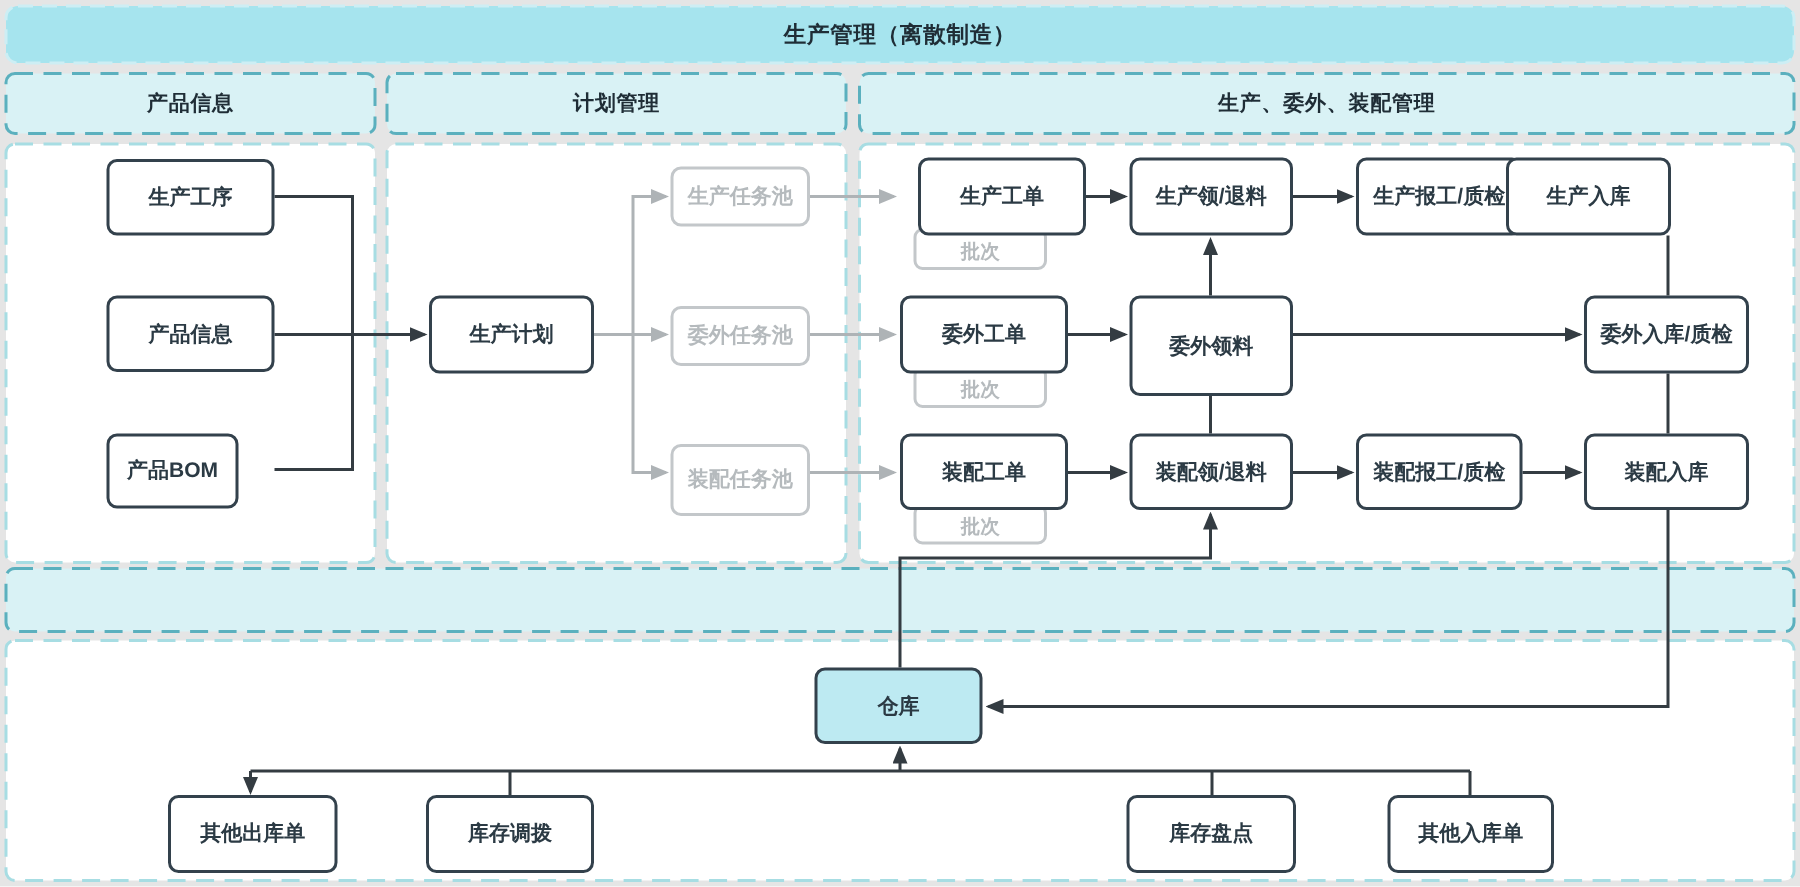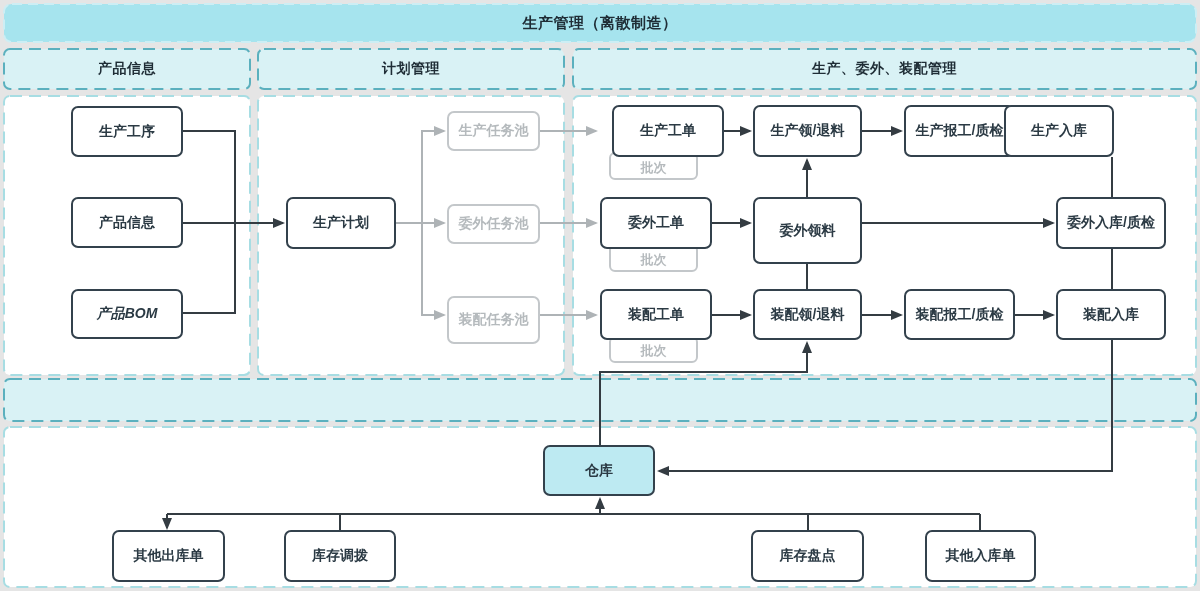--- a/index.html
+++ b/index.html
@@ -105,21 +105,21 @@
   <div class="sec-label hdr-product">产品信息</div>
   <div class="sec-label hdr-plan">计划管理</div>
   <div class="sec-label hdr-production">生产、委外、装配管理</div>
 
   <div id="nodes-layer">
       <div class="node batch" style="left: 609px; top: 152px; width: 89px; height: 28px;">批次</div>
       <div class="node batch" style="left: 609px; top: 244px; width: 89px; height: 28px;">批次</div>
       <div class="node batch" style="left: 609px; top: 336px; width: 89px; height: 27px;">批次</div>
       <div class="node " style="left: 71px; top: 106px; width: 112px; height: 51px;">生产工序</div>
       <div class="node " style="left: 71px; top: 197px; width: 112px; height: 51px;">产品信息</div>
-      <div class="node " style="left: 71px; top: 289px; width: 112px; height: 50px; font-style: italic;">产品BOM</div>
+      <div class="node " style="left: 71px; top: 289px; width: 88px; height: 50px;">产品BOM</div>
       <div class="node " style="left: 286px; top: 197px; width: 110px; height: 52px;">生产计划</div>
       <div class="node ghost" style="left: 447px; top: 111px; width: 93px; height: 40px;">生产任务池</div>
       <div class="node ghost" style="left: 447px; top: 204px; width: 93px; height: 40px;">委外任务池</div>
       <div class="node ghost" style="left: 447px; top: 296px; width: 93px; height: 48px;">装配任务池</div>
       <div class="node " style="left: 600px; top: 105px; width: 112px; height: 52px; margin-left: 12px;">生产工单</div>
       <div class="node " style="left: 753px; top: 105px; width: 109px; height: 52px;">生产领/退料</div>
       <div class="node " style="left: 904px; top: 105px; width: 111px; height: 52px;">生产报工/质检</div>
       <div class="node " style="left: 1004px; top: 105px; width: 110px; height: 52px;">生产入库</div>
       <div class="node " style="left: 600px; top: 197px; width: 112px; height: 52px;">委外工单</div>
       <div class="node " style="left: 753px; top: 197px; width: 109px; height: 67px;">委外领料</div>

